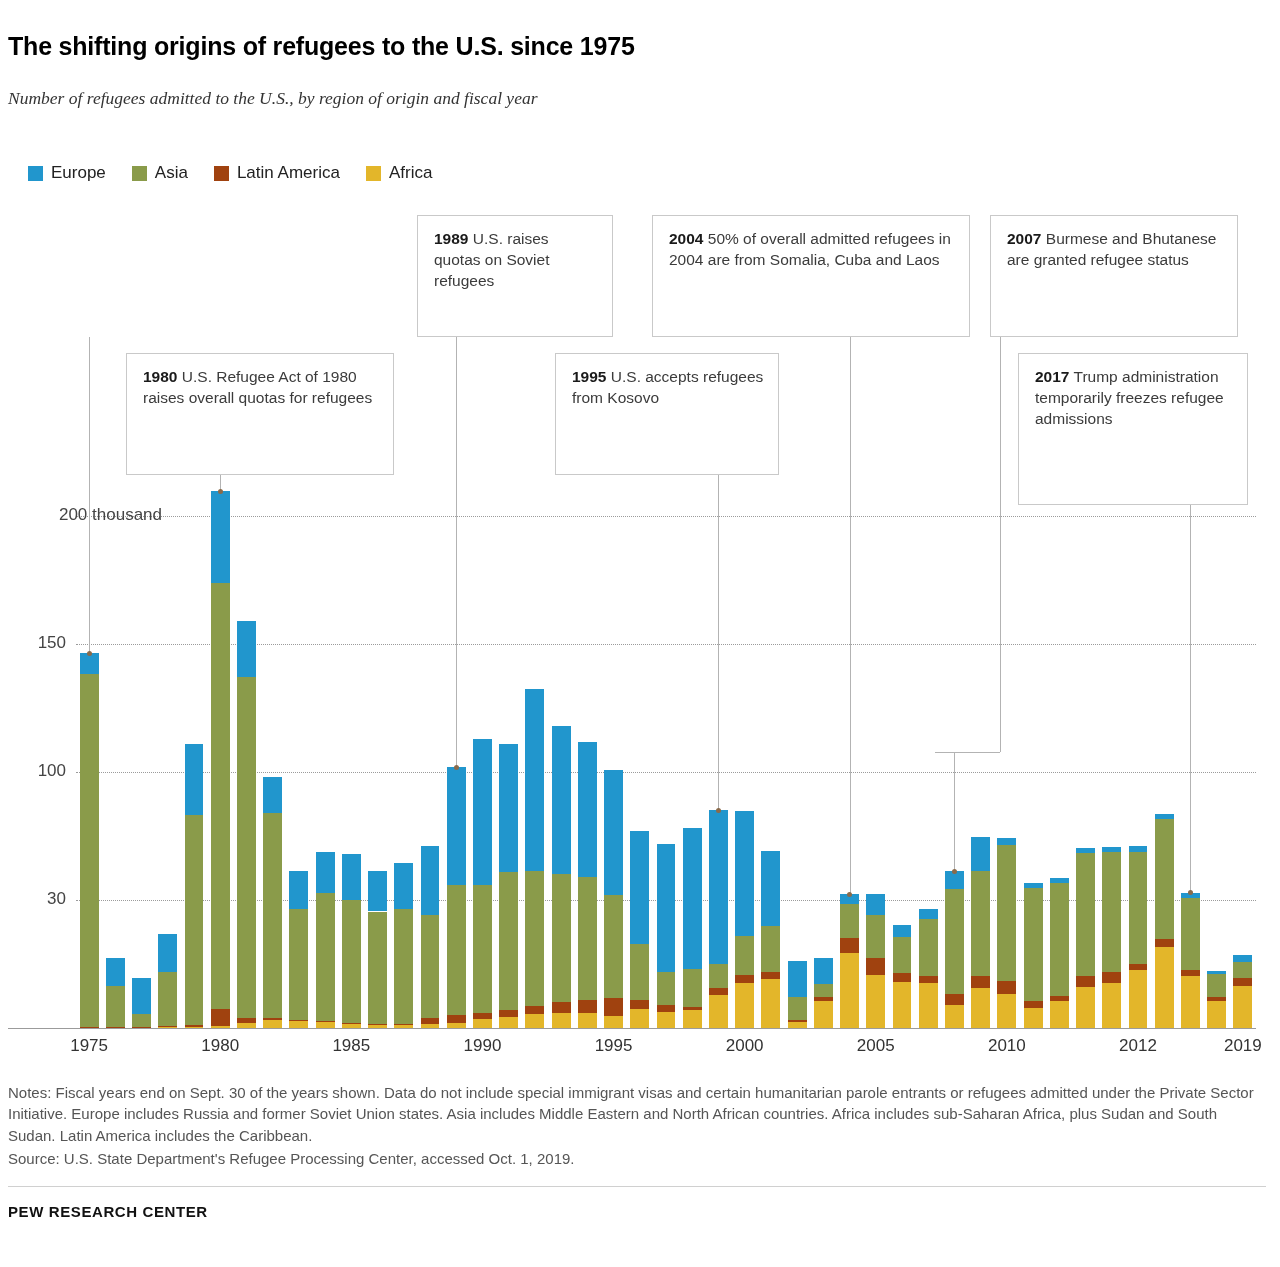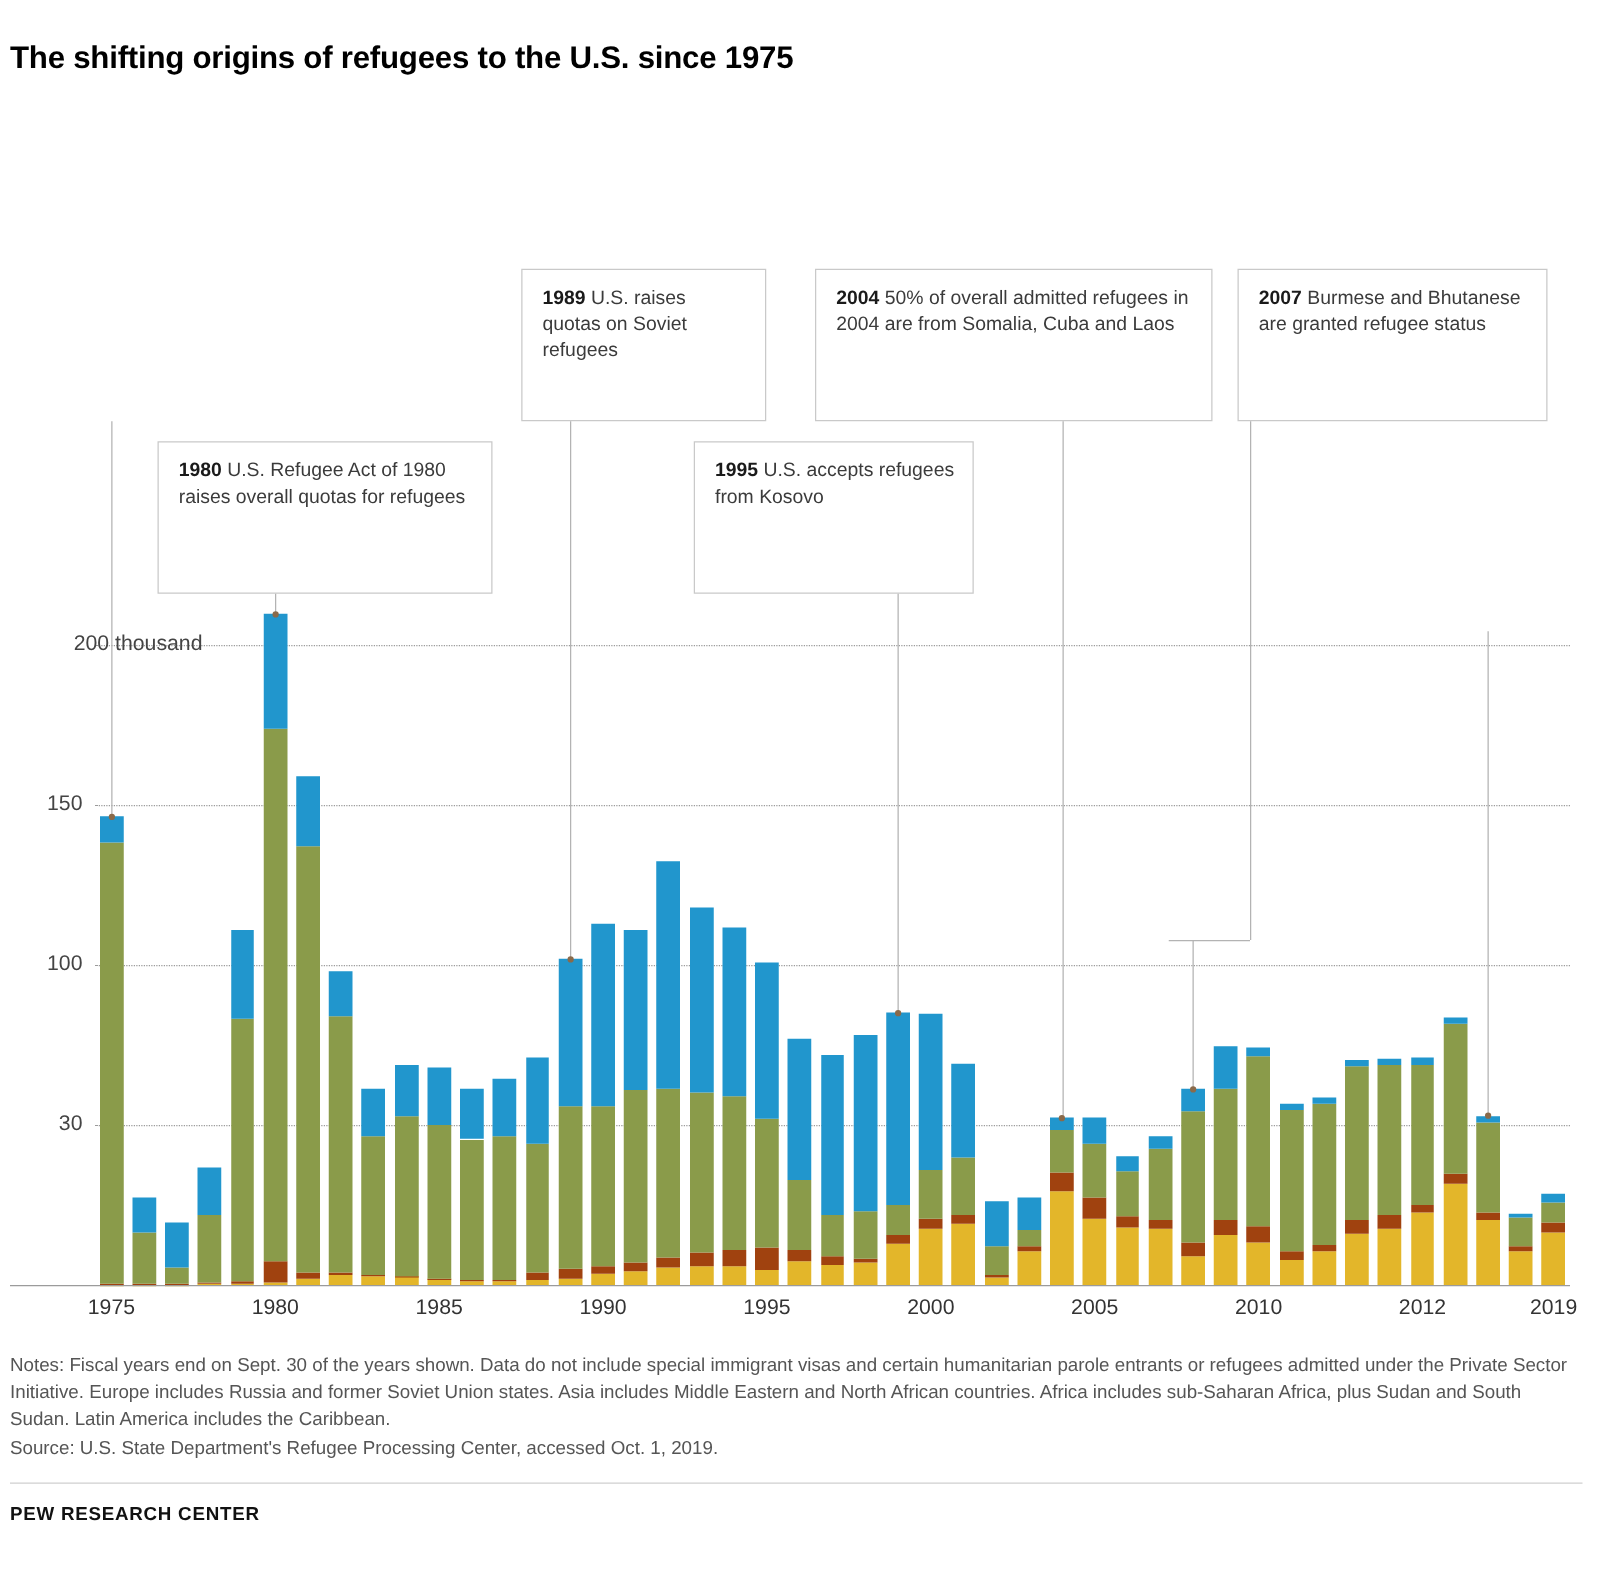--- a/index.html
+++ b/index.html
@@ -71,27 +71,47 @@
     font-size:15px;font-weight:bold;letter-spacing:0.6px;color:#111;
   }
   .rule{position:absolute;left:8px;top:1186px;width:1258px;height:1px;background:#d0d0d0;}
 </style>
 </head>
 <body>
 
 <div class="page">
 
   <div class="title">The shifting origins of refugees to the U.S. since 1975</div>
-
+  <div class="subtitle">Number of refugees admitted to the U.S., by region of origin and fiscal year</div>
+
+  <div class="legend" id="legend">
+      <div class="legend-item">
+        <span class="legend-swatch" style="background: rgb(33, 150, 205);"></span>
+        <span class="legend-label">Europe</span>
+      </div>
+      <div class="legend-item">
+        <span class="legend-swatch" style="background: rgb(138, 155, 74);"></span>
+        <span class="legend-label">Asia</span>
+      </div>
+      <div class="legend-item">
+        <span class="legend-swatch" style="background: rgb(160, 66, 15);"></span>
+        <span class="legend-label">Latin America</span>
+      </div>
+      <div class="legend-item">
+        <span class="legend-swatch" style="background: rgb(227, 182, 42);"></span>
+        <span class="legend-label">Africa</span>
+      </div>
+    </div>
 
   <div class="note" id="note1" style="left:126px;top:353px;width:268px;height:122px;"><b>1980</b><span> U.S. Refugee Act of 1980 raises overall quotas for refugees</span></div>
   <div class="note" id="note2" style="left:417px;top:215px;width:196px;height:122px;"><b>1989</b><span> U.S. raises quotas on Soviet refugees</span></div>
   <div class="note" id="note3" style="left:555px;top:353px;width:224px;height:122px;"><b>1995</b><span> U.S. accepts refugees from Kosovo</span></div>
   <div class="note" id="note4" style="left:652px;top:215px;width:318px;height:122px;"><b>2004</b><span> 50% of overall admitted refugees in 2004 are from Somalia, Cuba and Laos</span></div>
   <div class="note" id="note5" style="left:990px;top:215px;width:248px;height:122px;"><b>2007</b><span> Burmese and Bhutanese are granted refugee status</span></div>
+  <div class="note" id="note6" style="left:1018px;top:353px;width:230px;height:152px;"><b>2017</b><span> Trump administration temporarily freezes refugee admissions</span></div>
 
   <div id="plot">
       <div class="gridline" style="top: 899.951px;"></div>
       <div class="ylabel-wrap" style="top: 888.951px;">30</div>
       <div class="gridline" style="top: 771.902px;"></div>
       <div class="ylabel-wrap" style="top: 760.902px;">100</div>
       <div class="gridline" style="top: 643.854px;"></div>
       <div class="ylabel-wrap" style="top: 632.854px;">150</div>
       <div class="gridline" style="top: 515.805px;"></div>
       <div class="ylabel-wrap" style="top: 504.805px; width: 190px; left: -28px;">200 thousand</div>

